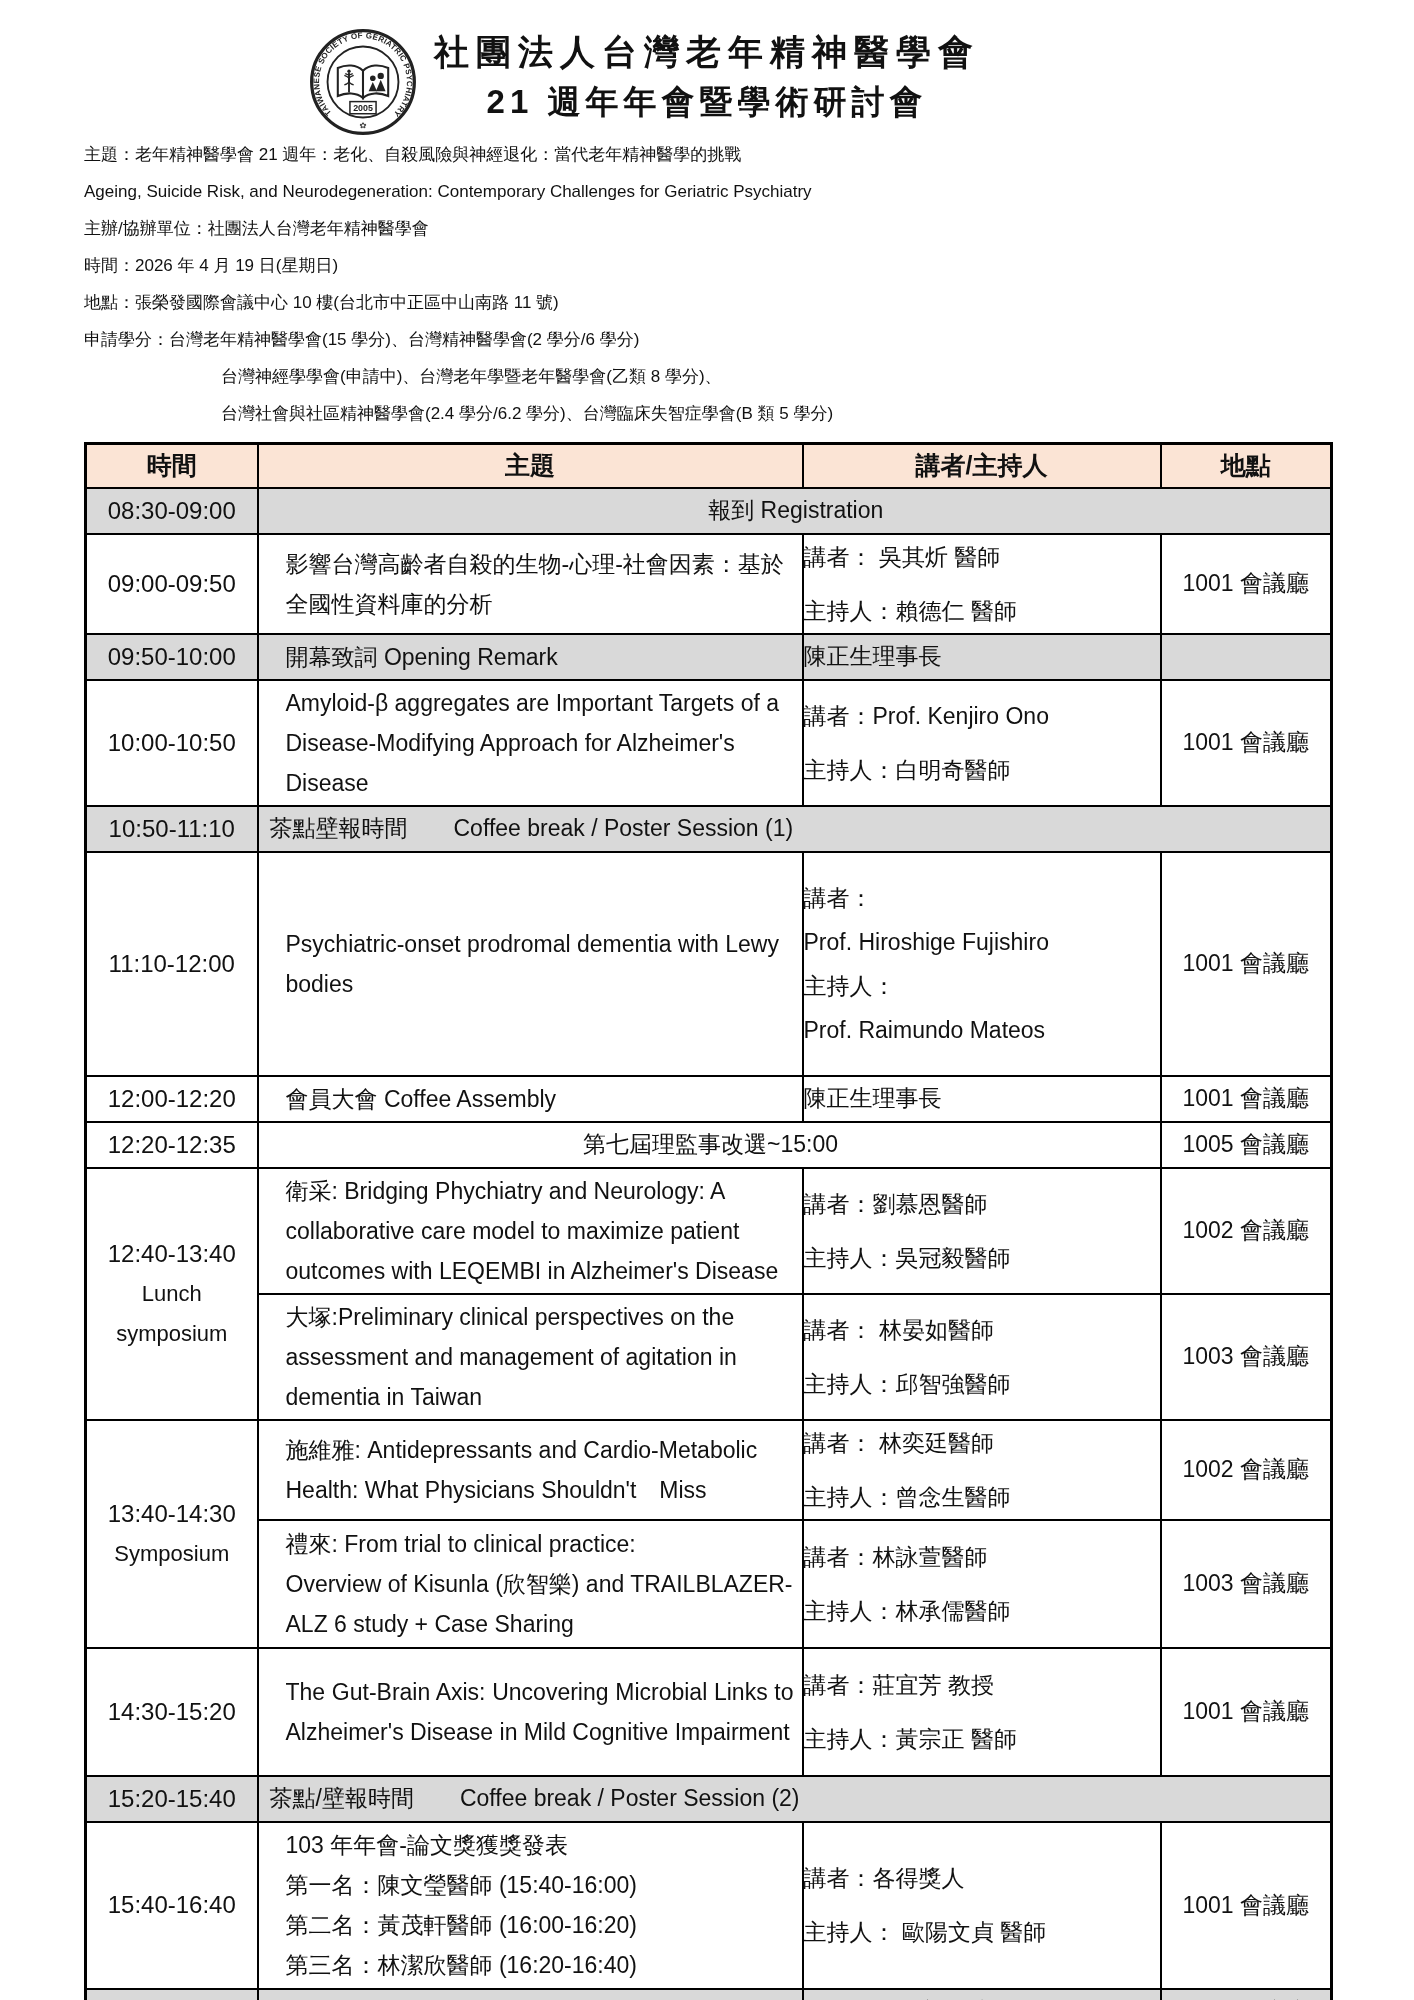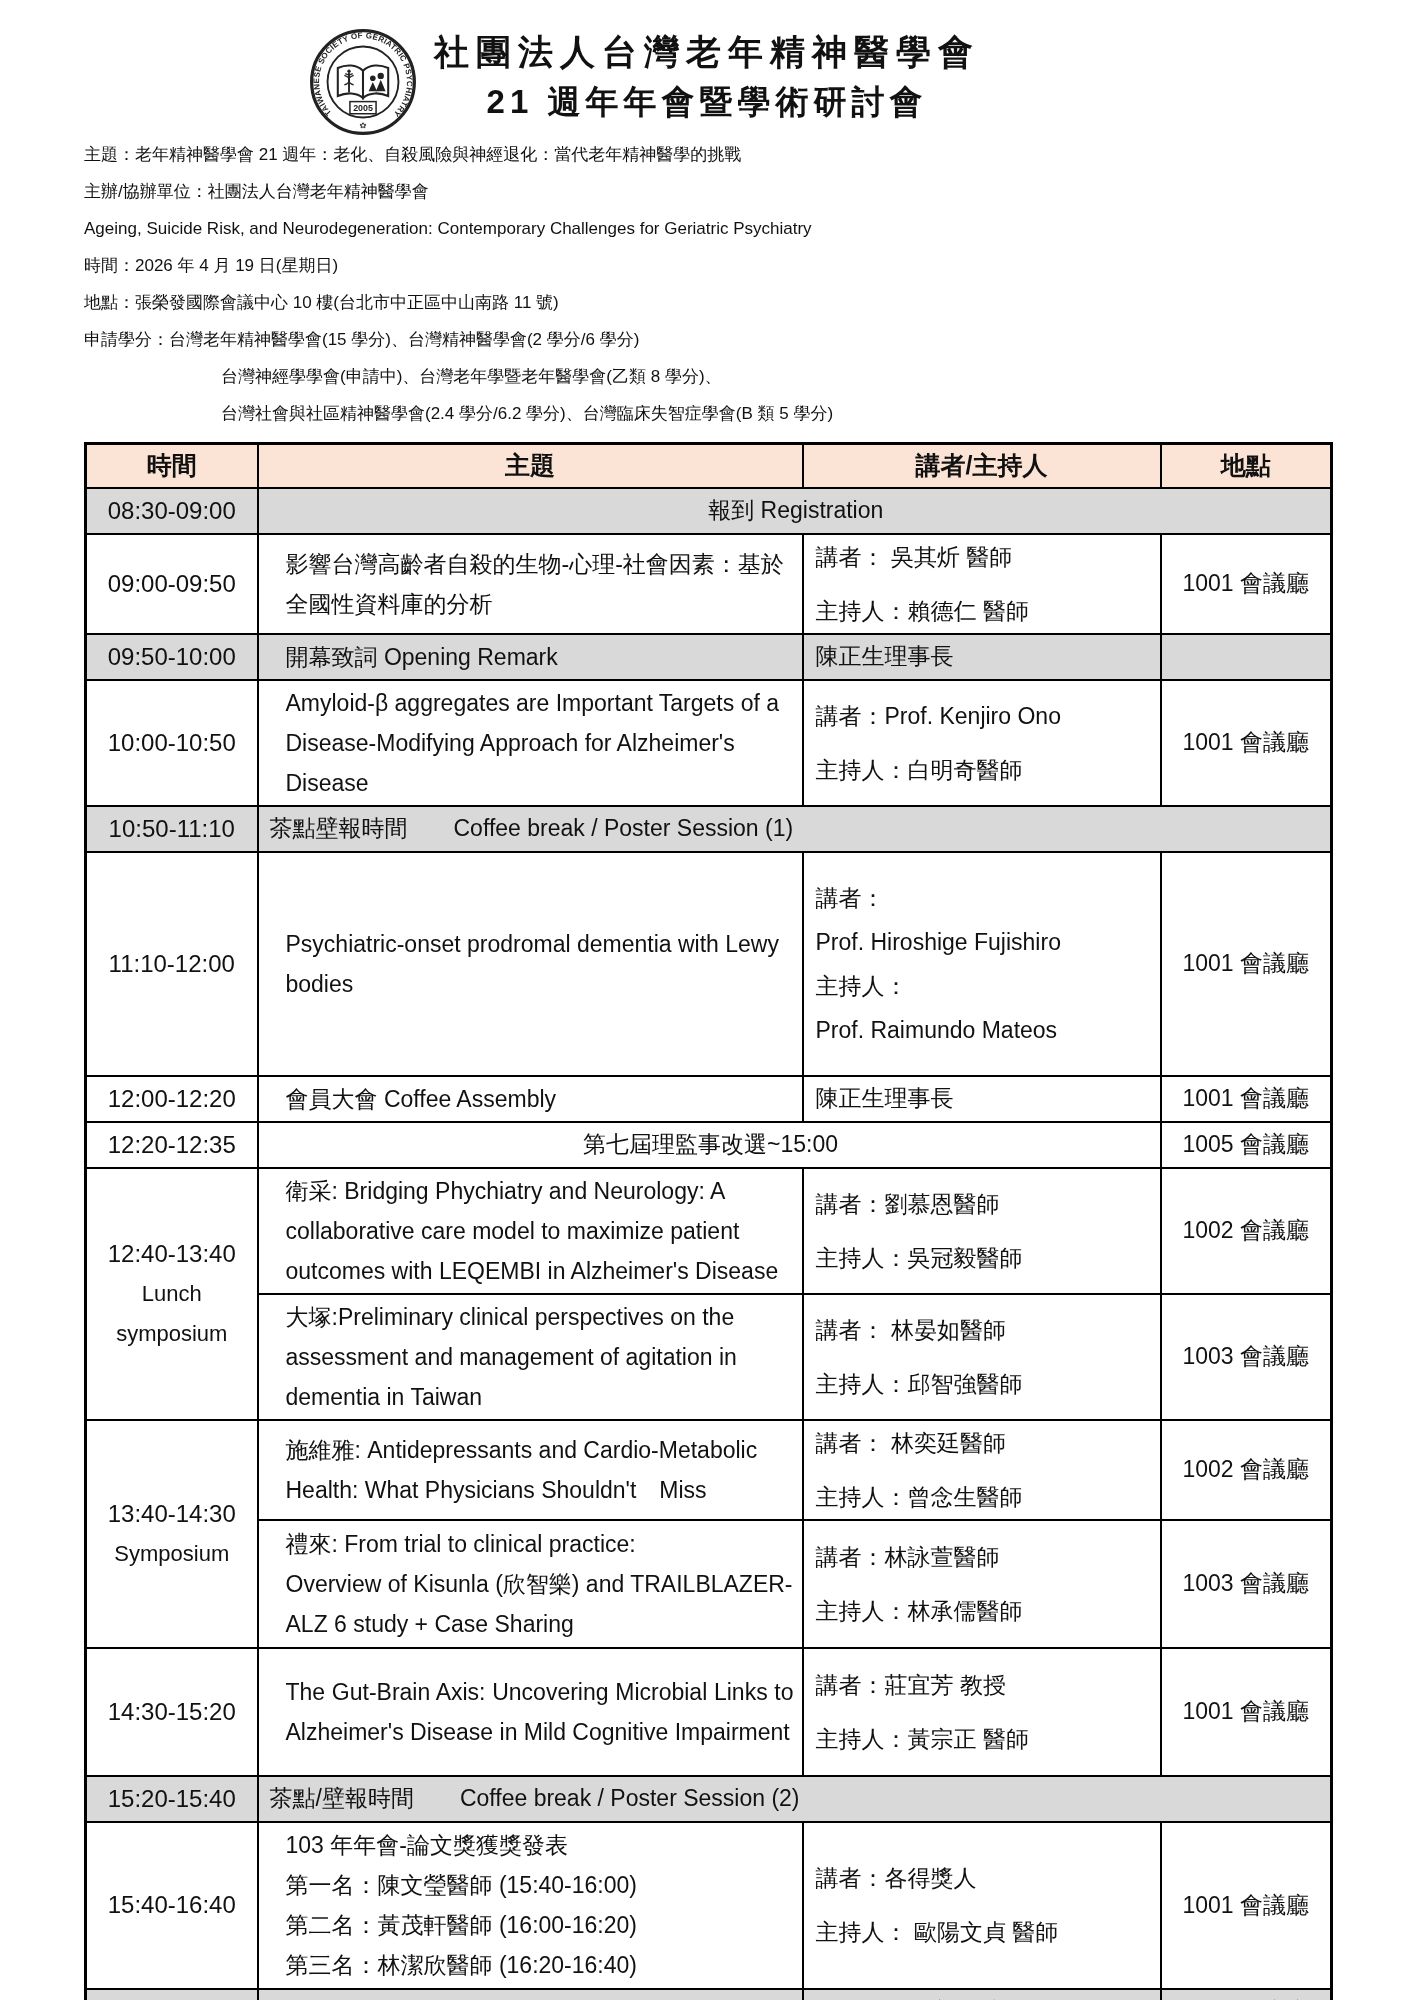--- a/index.html
+++ b/index.html
@@ -41,21 +41,21 @@
     padding:2px 8px;
   }
   .sched th{
     background:var(--header-bg);
     font-size:25px;font-weight:bold;text-align:center;height:44px;
   }
   .gray{background:var(--gray-bg);}
   td.time{text-align:center;font-size:24px;line-height:40px;}
   td.topic{text-align:left;padding-left:27px;line-height:40px;}
   td.topic.just{text-align:justify;}
-  td.speaker{text-align:left;padding-left:12px;}
+  td.speaker{text-align:left;padding-left:0;}
   td.loc{text-align:center;}
   td.mergecell{text-align:left;padding-left:11px;}
   td.mergecell.c{text-align:center;}
   .sp{line-height:40px;}
   .sp + .sp{margin-top:14px;}
   .sp4 .sp,.sp4 .sp + .sp{line-height:44px;margin-top:0;}
   .tline{line-height:40px;}
   .sublabel{font-size:22px;line-height:40px;}
 
   
@@ -123,22 +123,22 @@
       </g>
     </svg>
     <div class="titles">
       <div class="title-1">社團法人台灣老年精神醫學會</div>
       <div class="title-2">21 週年年會暨學術研討會</div>
     </div>
   </div>
 
   <div class="intro">
     <div class="ln">主題：老年精神醫學會 21 週年：老化、自殺風險與神經退化：當代老年精神醫學的挑戰</div>
+    <div class="ln">Ageing, Suicide Risk, and Neurodegeneration: Contemporary Challenges for Geriatric Psychiatry</div>
     <div class="ln">主辦/協辦單位：社團法人台灣老年精神醫學會</div>
-    <div class="ln">Ageing, Suicide Risk, and Neurodegeneration: Contemporary Challenges for Geriatric Psychiatry</div>
     <div class="ln">時間：2026 年 4 月 19 日(星期日)</div>
     <div class="ln">地點：張榮發國際會議中心 10 樓(台北市中正區中山南路 11 號)</div>
     <div class="ln">申請學分：台灣老年精神醫學會(15 學分)、台灣精神醫學會(2 學分/6 學分)</div>
     <div class="ln indent">台灣神經學學會(申請中)、台灣老年學暨老年醫學會(乙類 8 學分)、</div>
     <div class="ln indent">台灣社會與社區精神醫學會(2.4 學分/6.2 學分)、台灣臨床失智症學會(B 類 5 學分)</div>
   </div>
 
   <table class="sched">
     <colgroup>
       <col style="width:172px">

